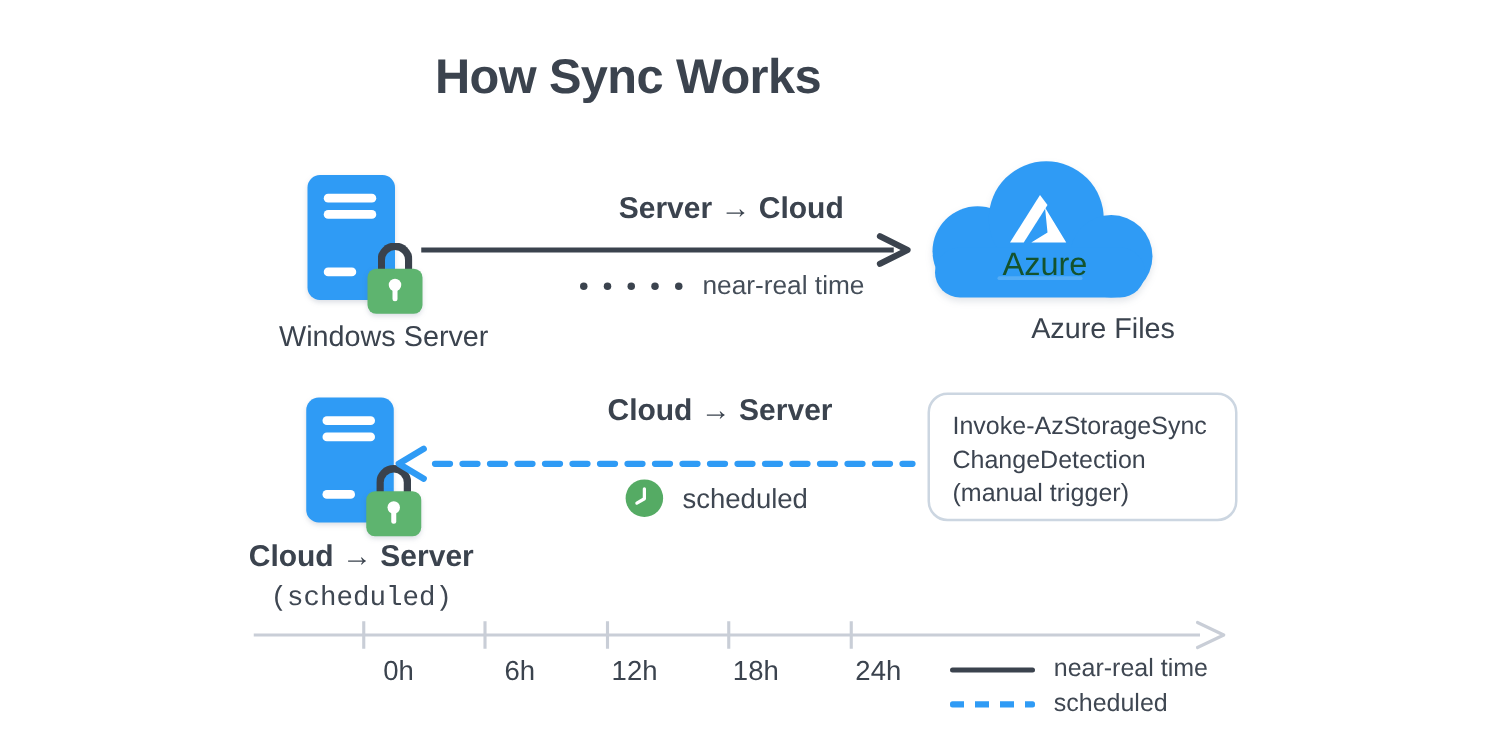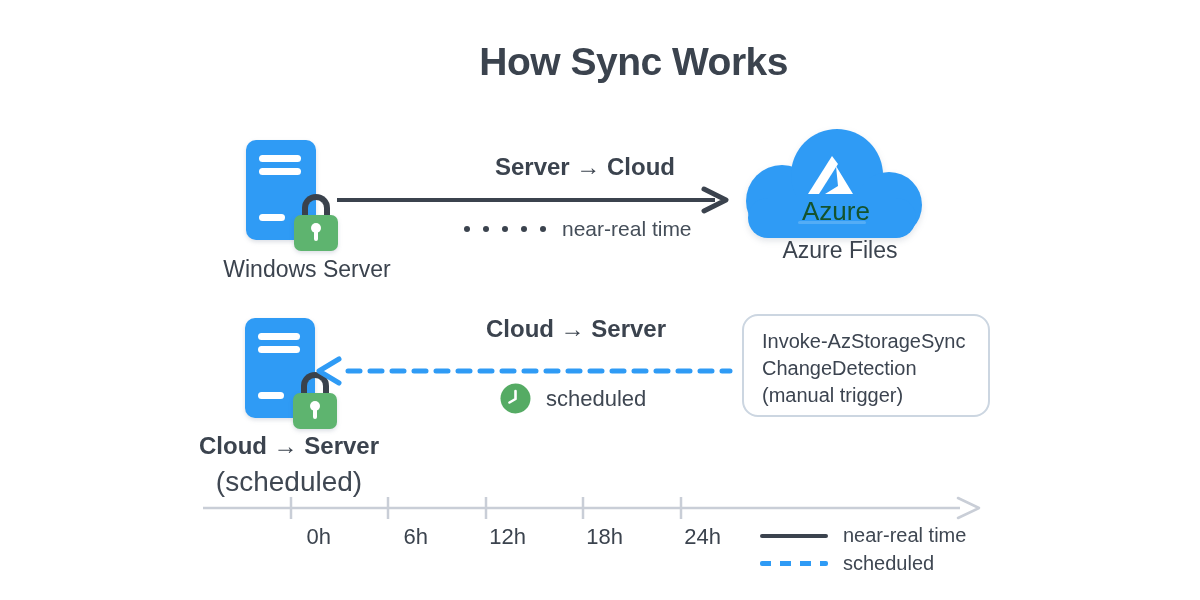--- a/index.html
+++ b/index.html
@@ -8,21 +8,21 @@
     --clock-green:#55ab64;
     --text-dark:#3b434e;
     --timeline-gray:#c9ced7;
     --box-border:#ccd6e1;
   }
   *{margin:0;padding:0;box-sizing:border-box;}
   html,body{background:#fff;}
   body{font-family:"Liberation Sans",sans-serif;color:var(--text-dark);}
   .canvas{position:relative;width:1200px;height:600px;background:#ffffff;overflow:hidden;}
 
-  .title{position:absolute;left:388px;top:40px;width:400px;text-align:right;
+  .title{position:absolute;left:348px;top:40px;width:400px;text-align:left;
          font-size:39px;font-weight:700;letter-spacing:-0.5px;color:var(--text-dark);}
 
   
   .server{position:absolute;width:96px;height:112px;}
   .server .tower{position:absolute;left:0;top:0;width:70px;height:100px;background:var(--accent-blue);
                  border-radius:10px;filter:drop-shadow(0 2px 2px rgba(60,80,110,.18));}
   .server .bar{position:absolute;left:13px;height:7px;background:#fff;border-radius:3.5px;}
   .server .bar.b1{top:15px;width:42px;}
   .server .bar.b2{top:28px;width:42px;}
   .server .bar.b3{top:74px;width:26px;}
@@ -53,21 +53,21 @@
 
   .cmd-box{position:absolute;left:742px;top:314px;width:248px;height:103px;background:#fff;
            border:2px solid var(--box-border);border-radius:16px;padding:12px 18px;
            font-size:20px;line-height:27px;color:#3c4450;}
 
   .clock-row{position:absolute;left:500px;top:383px;display:flex;align-items:center;gap:15px;}
   .clock-row .timing-text{font-size:22px;color:#3f4752;}
 
   .bottom-label{position:absolute;left:177px;top:432px;width:224px;text-align:center;}
   .bottom-label .l1{font-weight:700;font-size:24px;color:var(--text-dark);}
-  .bottom-label .l2{font-size:28px;color:#3f4752;margin-top:6px;}
+  .bottom-label .l2{font-size:22px;color:#3f4752;margin-top:6px;font-family:Liberation Mono, monospace;}
 
   .note{position:absolute;left:390px;top:437px;width:520px;text-align:center;
         font-size:21px;color:#3f4752;}
 
   .tick-label{position:absolute;width:80px;text-align:right;font-size:22px;color:var(--text-dark);top:524px;}
 
   .legend-item{position:absolute;display:flex;align-items:center;}
   .legend-swatch-solid{width:68px;height:4px;background:var(--text-dark);border-radius:2px;}
   .legend-swatch-dashed{width:68px;height:5px;border-radius:2px;
         background:repeating-linear-gradient(90deg,var(--accent-blue) 0 11px,transparent 11px 20px);}
@@ -125,21 +125,21 @@
       <rect x="58" y="99" width="68" height="3" rx="1.5" fill="rgba(255,255,255,0.18)"></rect>
     </svg>
   </div>
   <svg class="azure-logo" viewBox="0 0 56 40">
     <g fill="#ffffff">
       <polygon points="25,1 31,9 12,39 1,39"></polygon>
       <polygon points="29,11 46,39 18,39 31,31"></polygon>
     </g>
   </svg>
   <div class="azure-word">Azure</div>
-  <div class="icon-label" style="left:740px;top:237px;width:200px;">Azure Files</div>
+  <div class="icon-label" style="left:740px;top:249px;width:200px;text-align:right;">Azure Files</div>
 
   <div class="server" style="left:245px;top:318px;">
     <div class="tower">
       <div class="bar b1"></div>
       <div class="bar b2"></div>
       <div class="bar b3"></div>
     </div>
     <div class="lock">
       <div class="lock-shackle"></div>
       <div class="lock-body">

